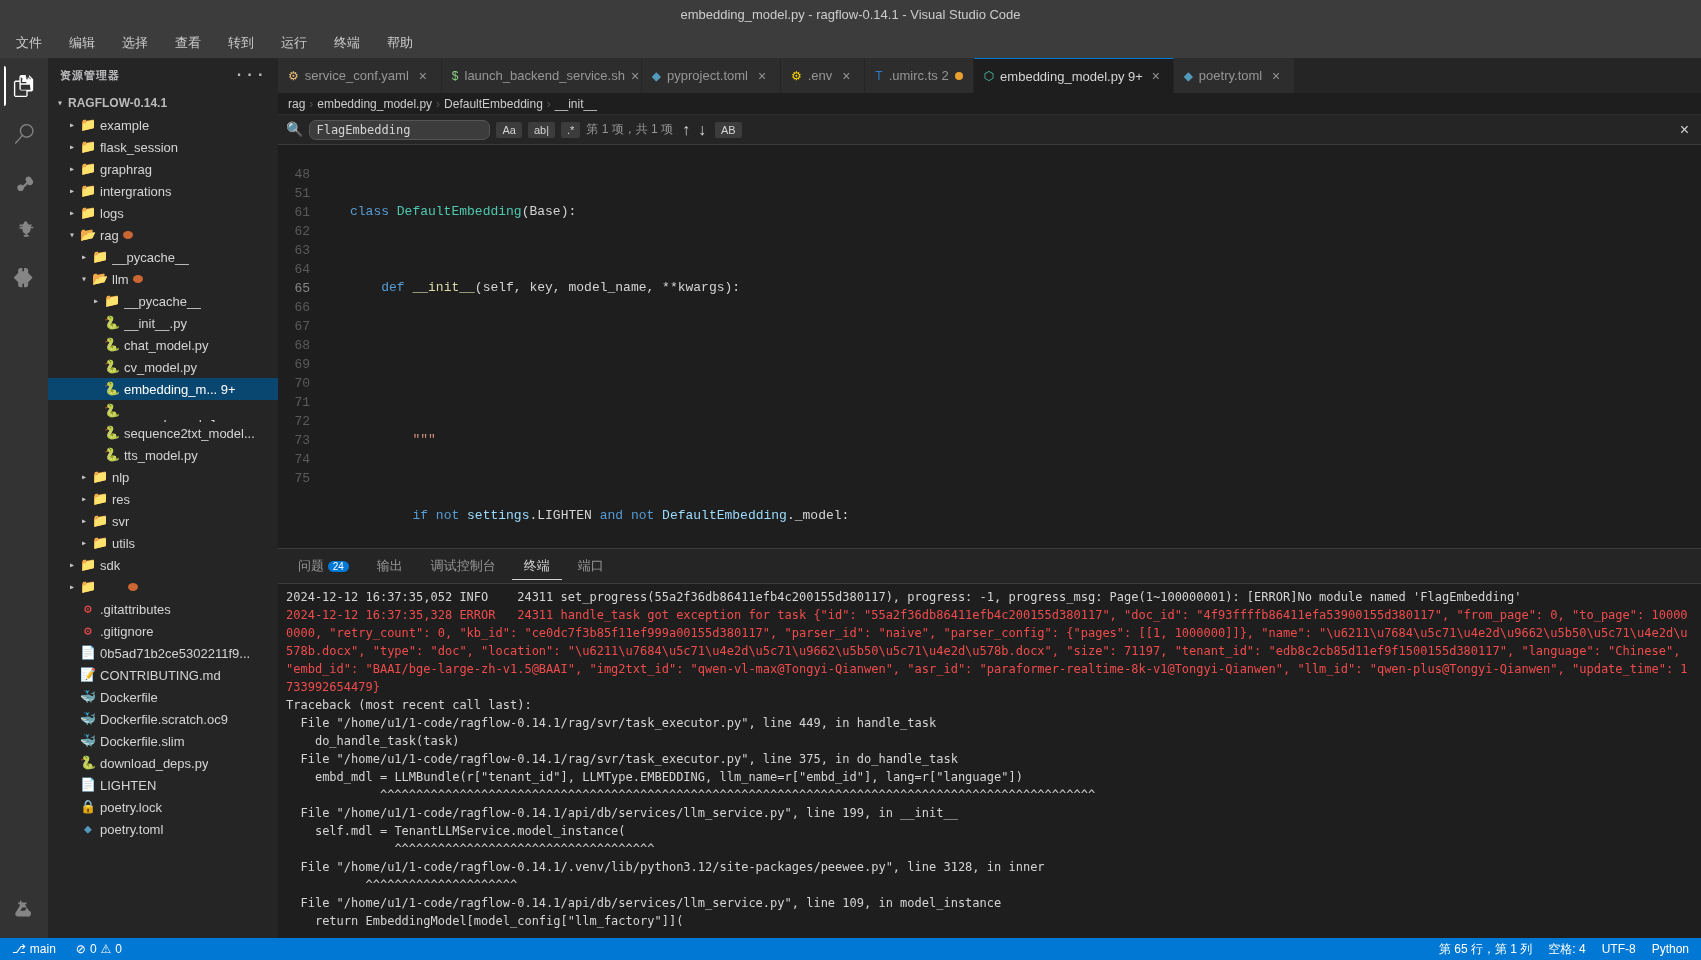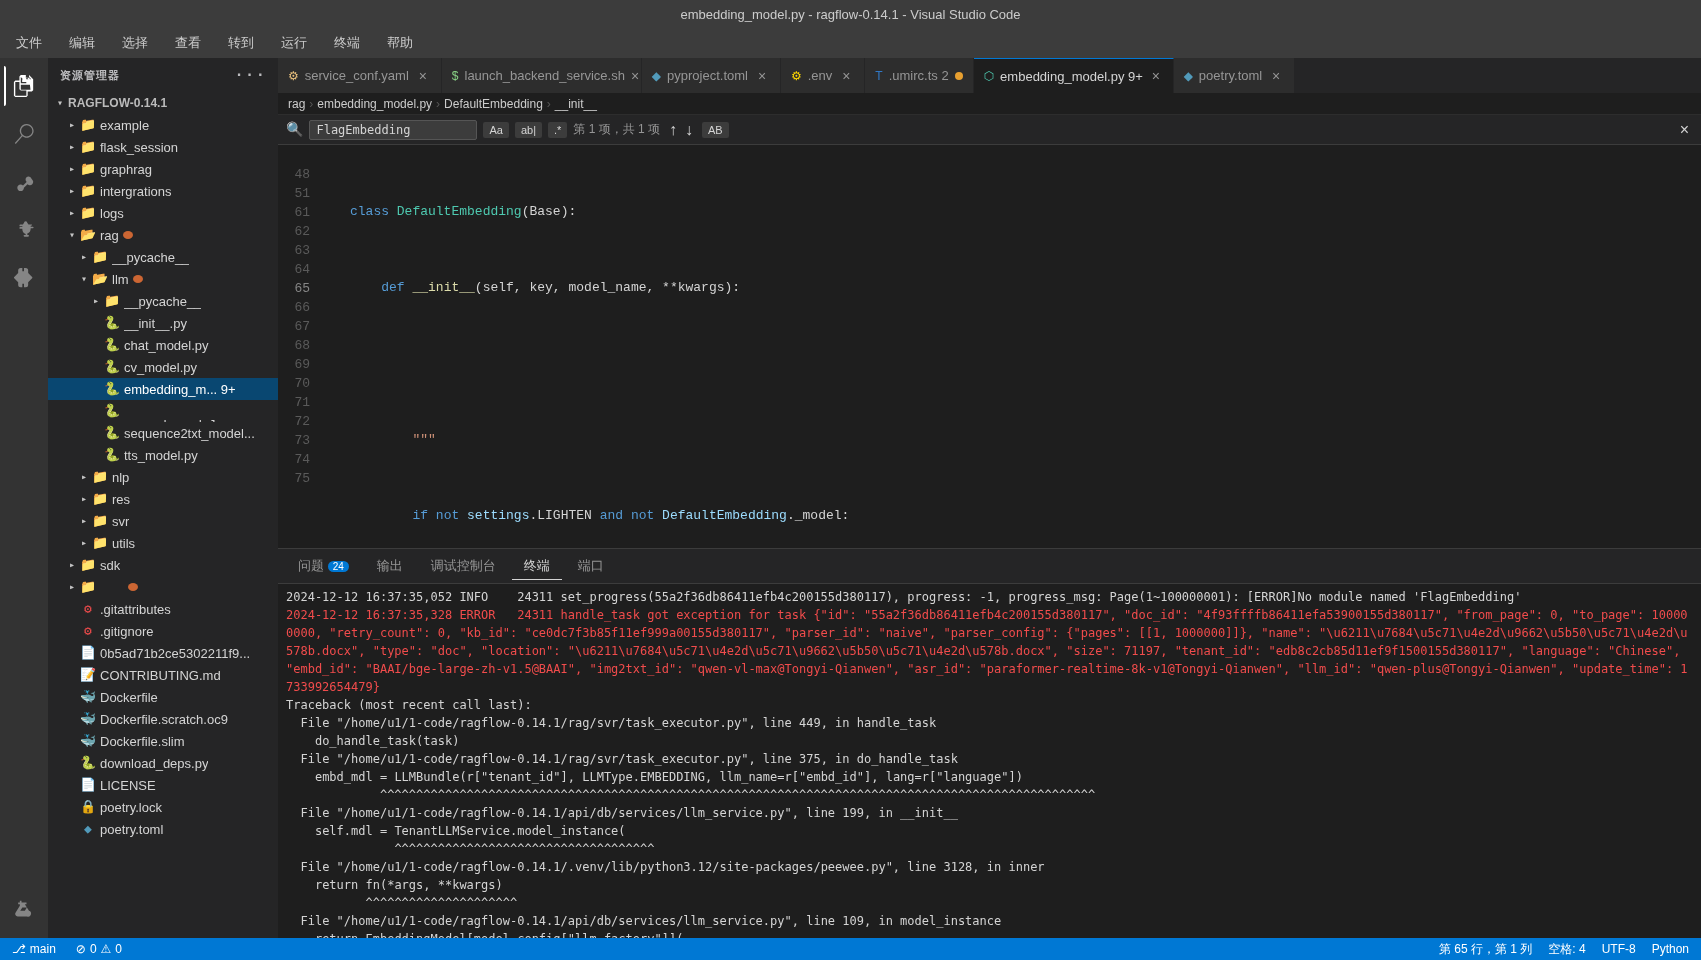--- a/index.html
+++ b/index.html
@@ -46,21 +46,21 @@
     .tab-icon { font-size: 12px; }
     .tab-close { width: 16px; height: 16px; display: flex; align-items: center; justify-content: center; border-radius: 3px; font-size: 14px; color: #969696; margin-left: auto; }
     .tab-modified { width: 8px; height: 8px; border-radius: 50%; background: #e8a030; margin-left: auto; }
 
     
     #breadcrumb { height: 22px; background: #1e1e1e; display: flex; align-items: center; padding: 0 10px; gap: 4px; font-size: 12px; font-family: -apple-system, sans-serif; color: #858585; flex-shrink: 0; border-bottom: 1px solid #2d2d2d; }
     .breadcrumb-sep { color: #555; }
 
     
     #find-bar { height: 30px; background: #252526; display: flex; align-items: center; padding: 0 8px; gap: 6px; flex-shrink: 0; border-bottom: 1px solid #3c3c3c; }
-    #find-input { background: #3c3c3c; border: 1px solid #555; color: #d4d4d4; padding: 2px 6px; font-size: 12px; font-family: monospace; width: 168px; outline: none; border-radius: 2px; }
+    #find-input { background: #3c3c3c; border: 1px solid #555; color: #d4d4d4; padding: 2px 6px; font-size: 12px; font-family: monospace; width: 181px; outline: none; border-radius: 7px; }
     .find-btn { background: #3c3c3c; border: 1px solid transparent; color: #d4d4d4; padding: 1px 5px; cursor: pointer; font-size: 11px; border-radius: 2px; }
     .find-count { color: #969696; font-size: 12px; font-family: -apple-system, sans-serif; }
     .find-nav { display: flex; align-items: center; gap: 2px; }
     .find-nav-btn { background: none; border: none; color: #d4d4d4; cursor: pointer; font-size: 16px; padding: 0 3px; }
     .find-close-btn { background: none; border: none; color: #d4d4d4; cursor: pointer; font-size: 16px; margin-left: auto; padding: 0 4px; }
 
     
     #code-editor { flex: 1; display: flex; overflow: hidden; background: #1e1e1e; }
     #line-numbers { width: 48px; background: #1e1e1e; color: #5a5a5a; text-align: right; padding-right: 8px; padding-top: 0; font-size: 13px; line-height: 19px; user-select: none; flex-shrink: 0; overflow: hidden; }
     #code-content { flex: 1; overflow: auto; padding-left: 8px; font-size: 13px; line-height: 19px; white-space: pre; }
@@ -312,21 +312,21 @@
             <span class="tree-label" style="font-family: -apple-system, sans-serif;">Dockerfile.slim</span>
           </div>
           <div class="tree-item" style="padding-left: 16px;">
             <span class="tree-arrow"></span>
             <span class="tree-icon" style="color: rgb(78, 201, 176);">🐍</span>
             <span class="tree-label" style="font-family: -apple-system, sans-serif;">download_deps.py</span>
           </div>
           <div class="tree-item" style="padding-left: 16px;">
             <span class="tree-arrow"></span>
             <span class="tree-icon" style="color: rgb(212, 212, 212);">📄</span>
-            <span class="tree-label" style="font-family: -apple-system, sans-serif;">LICENSE</span>
+            <span class="tree-label" style="font-family: -apple-system, sans-serif;">LIGHTEN</span>
           </div>
           <div class="tree-item" style="padding-left: 16px;">
             <span class="tree-arrow"></span>
             <span class="tree-icon" style="color: rgb(226, 169, 107);">🔒</span>
             <span class="tree-label" style="font-family: -apple-system, sans-serif;">poetry.lock</span>
           </div>
           <div class="tree-item" style="padding-left: 16px;">
             <span class="tree-arrow"></span>
             <span class="tree-icon" style="color: rgb(81, 154, 186);">◆</span>
             <span class="tree-label" style="font-family: -apple-system, sans-serif;">poetry.toml</span>
@@ -488,21 +488,20 @@
           <div class="terminal-line info-text">Traceback (most recent call last):</div>
           <div class="terminal-line info-text">  File "/home/u1/1-code/ragflow-0.14.1/rag/svr/task_executor.py", line 449, in handle_task</div>
           <div class="terminal-line info-text">    do_handle_task(task)</div>
           <div class="terminal-line info-text">  File "/home/u1/1-code/ragflow-0.14.1/rag/svr/task_executor.py", line 375, in do_handle_task</div>
           <div class="terminal-line info-text">    embd_mdl = LLMBundle(r["tenant_id"], LLMType.EMBEDDING, llm_name=r["embd_id"], lang=r["language"])</div>
           <div class="terminal-line info-text">             ^^^^^^^^^^^^^^^^^^^^^^^^^^^^^^^^^^^^^^^^^^^^^^^^^^^^^^^^^^^^^^^^^^^^^^^^^^^^^^^^^^^^^^^^^^^^^^^^^^^</div>
           <div class="terminal-line info-text">  File "/home/u1/1-code/ragflow-0.14.1/api/db/services/llm_service.py", line 199, in __init__</div>
           <div class="terminal-line info-text">    self.mdl = TenantLLMService.model_instance(</div>
           <div class="terminal-line info-text">               ^^^^^^^^^^^^^^^^^^^^^^^^^^^^^^^^^^^^</div>
           <div class="terminal-line info-text">  File "/home/u1/1-code/ragflow-0.14.1/.venv/lib/python3.12/site-packages/peewee.py", line 3128, in inner</div>
-          <div class="terminal-line info-text">    return fn(*args, **kwargs)</div>
           <div class="terminal-line info-text">           ^^^^^^^^^^^^^^^^^^^^^</div>
           <div class="terminal-line info-text">  File "/home/u1/1-code/ragflow-0.14.1/api/db/services/llm_service.py", line 109, in model_instance</div>
           <div class="terminal-line info-text">    return EmbeddingModel[model_config["llm_factory"]](</div>
 
         </div>
       </div>
     </div>
   </div>
 </div>
 

